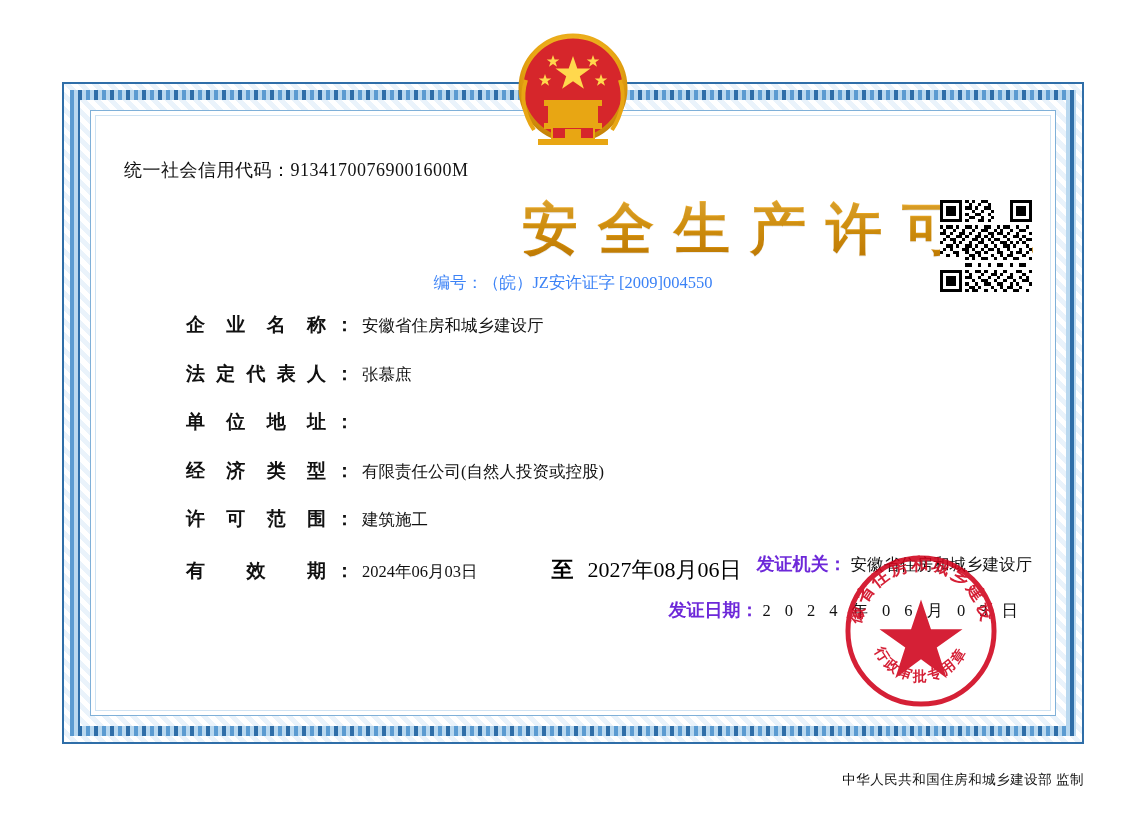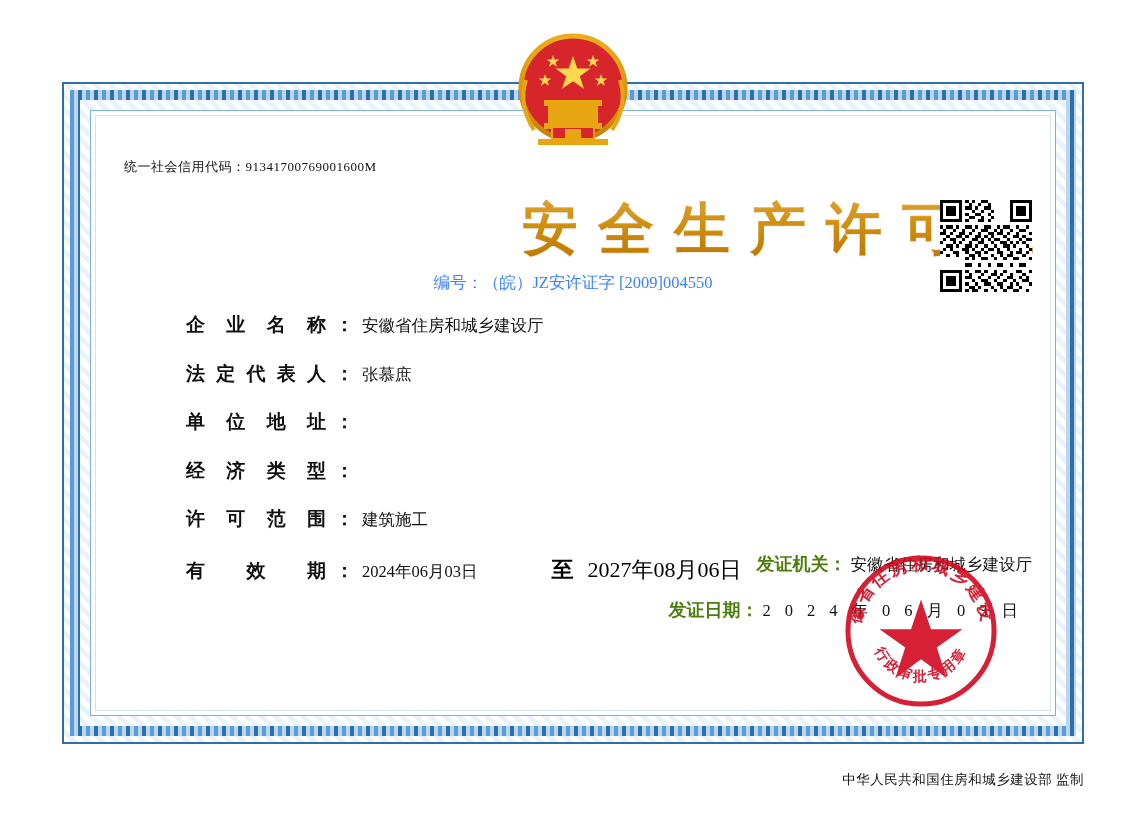--- a/index.html
+++ b/index.html
@@ -51,21 +51,21 @@
   }
 
   
   .content{
     position:absolute;
     left:92px;top:100px;
     width:962px;height:600px;
   }
   .credit-code{
     position:absolute;left:32px;top:58px;
-    font-size:13px;color:#111;
+    font-size:18px;color:#111;
     letter-spacing:.5px;
     white-space:nowrap;
   }
   .credit-code .val{font-family:"Liberation Serif",serif;}
 
   .main-title{
     position:absolute;left:0;top:92px;width:962px;
     text-align:right;
     font-family:"DejaVu Sans","Liberation Sans",sans-serif;
     font-weight:bold;
@@ -117,21 +117,21 @@
     right:22px;top:452px;
     text-align:right;
     width:560px;
   }
   .issuer .line{
     display:flex;justify-content:flex-end;align-items:baseline;
     margin-bottom:22px;
     white-space:nowrap;
   }
   .issuer .k{
-    font-size:18px;font-weight:bold;color:#4d7c0f;
+    font-size:18px;font-weight:bold;color:#6d28d9;
     font-family:"DejaVu Sans","Liberation Sans",sans-serif;
   }
   .issuer .v{
     font-size:16.5px;color:#111;
     font-family:"Liberation Serif",serif;
     margin-left:4px;
   }
   .issuer .v.date{letter-spacing:14px;}
 
   
@@ -256,20 +256,21 @@
     <div class="row">
       <div class="label">
         <span class="lab-txt">
           <span>经</span>
           <span>济</span>
           <span>类</span>
           <span>型</span>
         </span>
           <span class="colon">：</span>
       </div>
+      <div class="value">有限责任公司(自然人投资或控股)</div>
     </div>
 
     <div class="row">
       <div class="label">
         <span class="lab-txt">
           <span>许</span>
           <span>可</span>
           <span>范</span>
           <span>围</span>
         </span>

